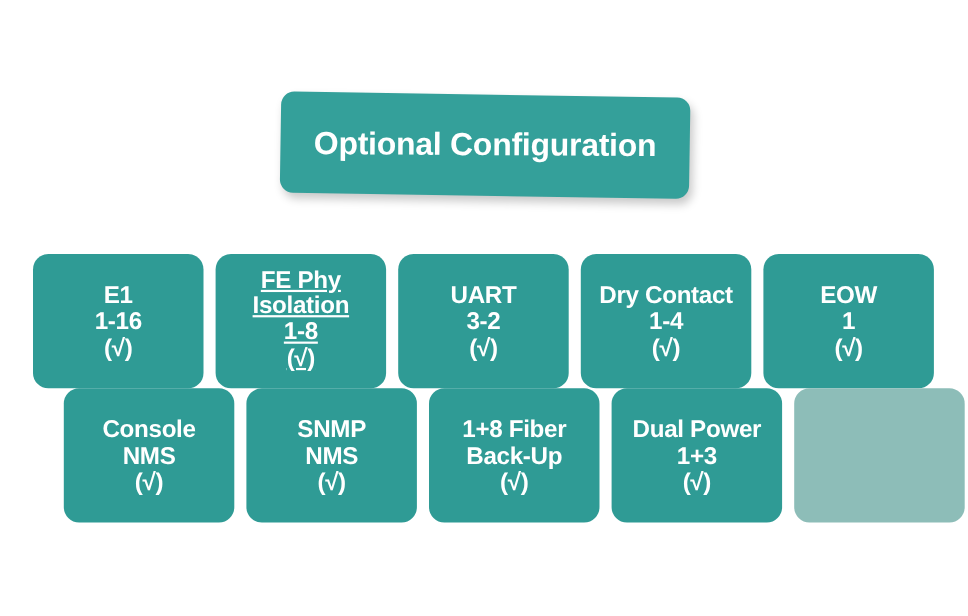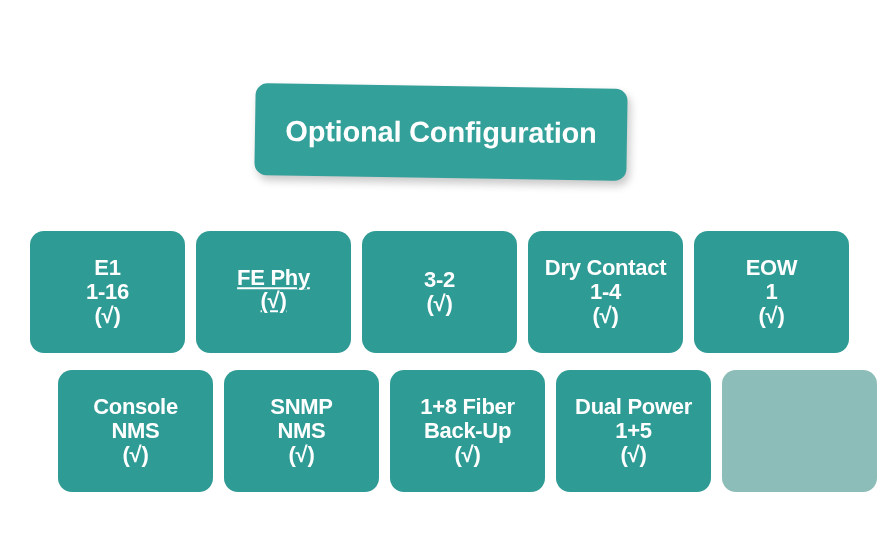--- a/index.html
+++ b/index.html
@@ -60,21 +60,20 @@
   
   .grid {
     position: absolute;
     left: 30px;
     top: 231px;
     width: 820px;
   }
   .grid-row {
     display: flex;
     gap: 11px;
-    margin-bottom: 17px;
   }
   .grid-row:last-child { margin-bottom: 8px; padding-left: 28px; }
 
   .tile {
     position: relative;
     width: 155px;
     height: 122px;
     border-radius: 14px;
     background: #2f9b95;
     box-sizing: border-box;
@@ -124,25 +123,28 @@
         <div class="tile">
           <div class="tile-text">
             <span class="ln">E1</span>
             <span class="ln">1-16</span>
             <span class="mark">(√)</span>
           </div>
         </div>
         <div class="tile lines4">
           <div class="tile-text">
             <span class="ln">FE Phy</span>
+            <span class="ln">Isolation</span>
+            <span class="ln">1-8</span>
             <span class="mark">(√)</span>
           </div>
         </div>
         <div class="tile">
           <div class="tile-text">
+            <span class="ln">UART</span>
             <span class="ln">3-2</span>
             <span class="mark">(√)</span>
           </div>
         </div>
         <div class="tile">
           <div class="tile-text">
             <span class="ln">Dry Contact</span>
             <span class="ln">1-4</span>
             <span class="mark">(√)</span>
           </div>
@@ -173,21 +175,21 @@
         <div class="tile">
           <div class="tile-text">
             <span class="ln">1+8 Fiber</span>
             <span class="ln">Back-Up</span>
             <span class="mark">(√)</span>
           </div>
         </div>
         <div class="tile">
           <div class="tile-text">
             <span class="ln">Dual Power</span>
-            <span class="ln">1+5</span>
+            <span class="ln">1+3</span>
             <span class="mark">(√)</span>
           </div>
         </div>
         <div class="tile empty"></div>
       </div>
     </div>
 
 </div>
 
 </body></html>

